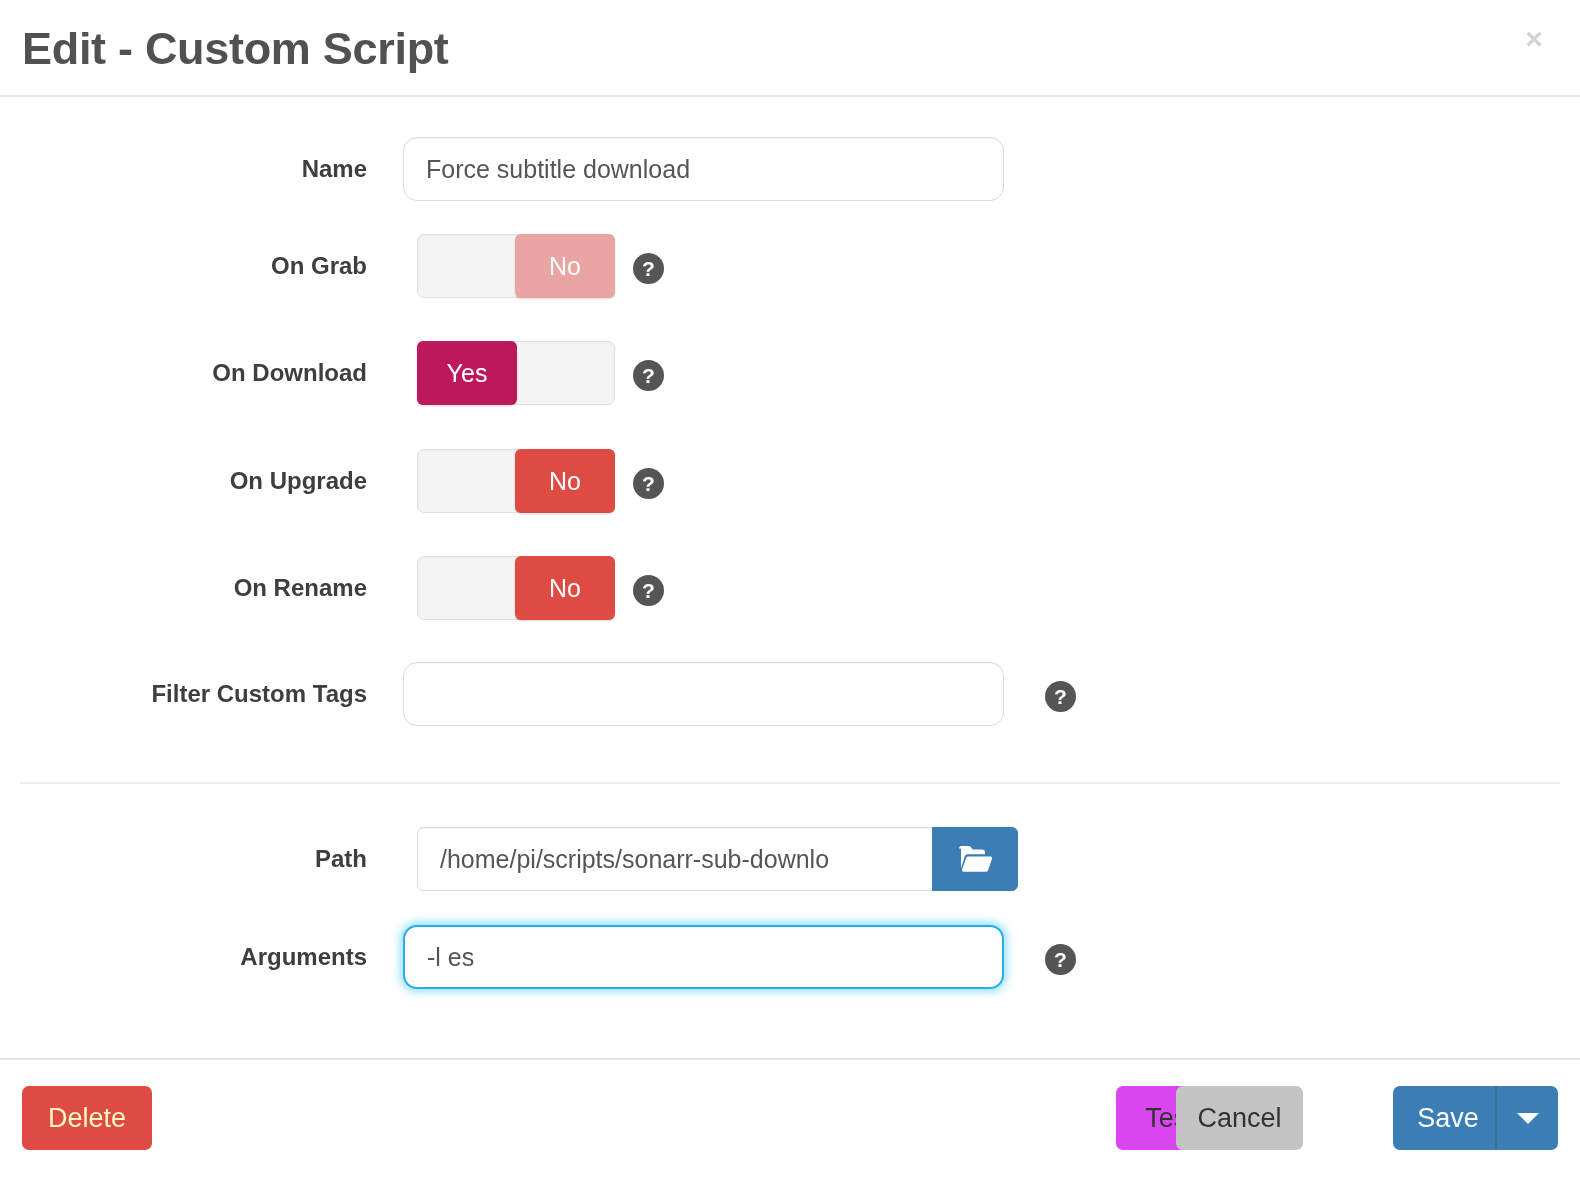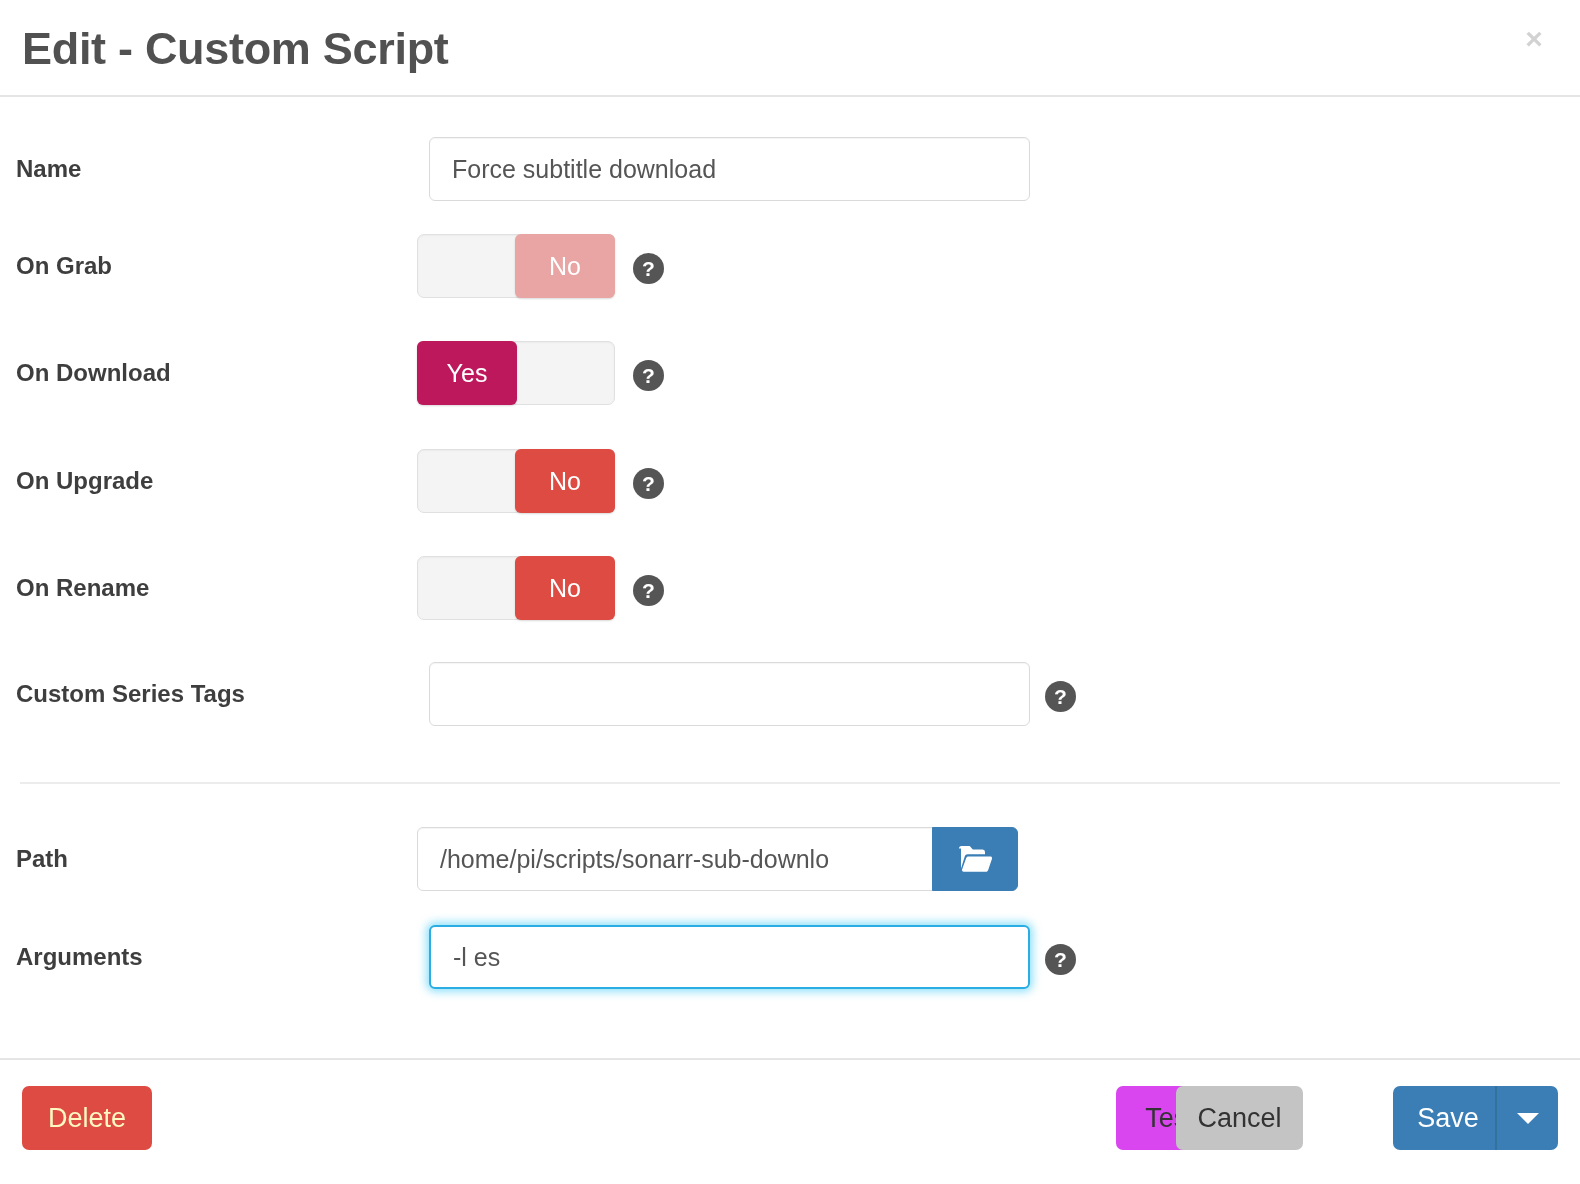--- a/index.html
+++ b/index.html
@@ -58,38 +58,38 @@
     background: #fff;
   }
 
   .form-row {
     position: absolute;
     left: 0;
     width: 1580px;
   }
   .form-label {
     position: absolute;
-    left: 16px;
+    left: 9px;
     width: 358px;
-    text-align: left;
+    text-align: right;
     font-size: 24px;
     font-weight: bold;
     color: #3e3e3e;
     line-height: 30px;
     white-space: nowrap;
   }
 
   
   .text-input {
     position: absolute;
-    left: 429px;
+    left: 403px;
     width: 601px;
     height: 64px;
     border: 1px solid #dadada;
-    border-radius: 6px;
+    border-radius: 14px;
     background: #fff;
     font-size: 25px;
     color: #555;
     padding: 0 22px;
     font-family: "Liberation Sans", "DejaVu Sans", sans-serif;
     outline: none;
     box-shadow: inset 0 1px 1px rgba(0,0,0,0.04);
   }
   .text-input.focused {
     border: 2px solid #2aade3;
@@ -287,21 +287,21 @@
       </div>
       <span class="help-icon" style="left:633px; top:19px;">
         <svg width="31" height="31" viewBox="0 0 31 31">
             <circle cx="15.5" cy="15.5" r="15.5" fill="#555"></circle>
             <text x="15.5" y="23" text-anchor="middle" font-size="21" font-family="Liberation Sans, sans-serif" font-weight="bold" fill="#fff">?</text>
           </svg>
       </span>
     </div>
 
     <div class="form-row" style="top:563px;">
-      <div class="form-label" style="top:17px;">Custom Series Tags</div>
+      <div class="form-label" style="top:17px;">Filter Custom Tags</div>
       <input class="text-input" type="text" style="top: 0px;" value="">
       <span class="help-icon" style="left:1045px; top:19px;">
         <svg width="31" height="31" viewBox="0 0 31 31">
             <circle cx="15.5" cy="15.5" r="15.5" fill="#555"></circle>
             <text x="15.5" y="23" text-anchor="middle" font-size="21" font-family="Liberation Sans, sans-serif" font-weight="bold" fill="#fff">?</text>
           </svg>
       </span>
     </div>
 
     <div class="section-divider" style="top:683px;"></div>

